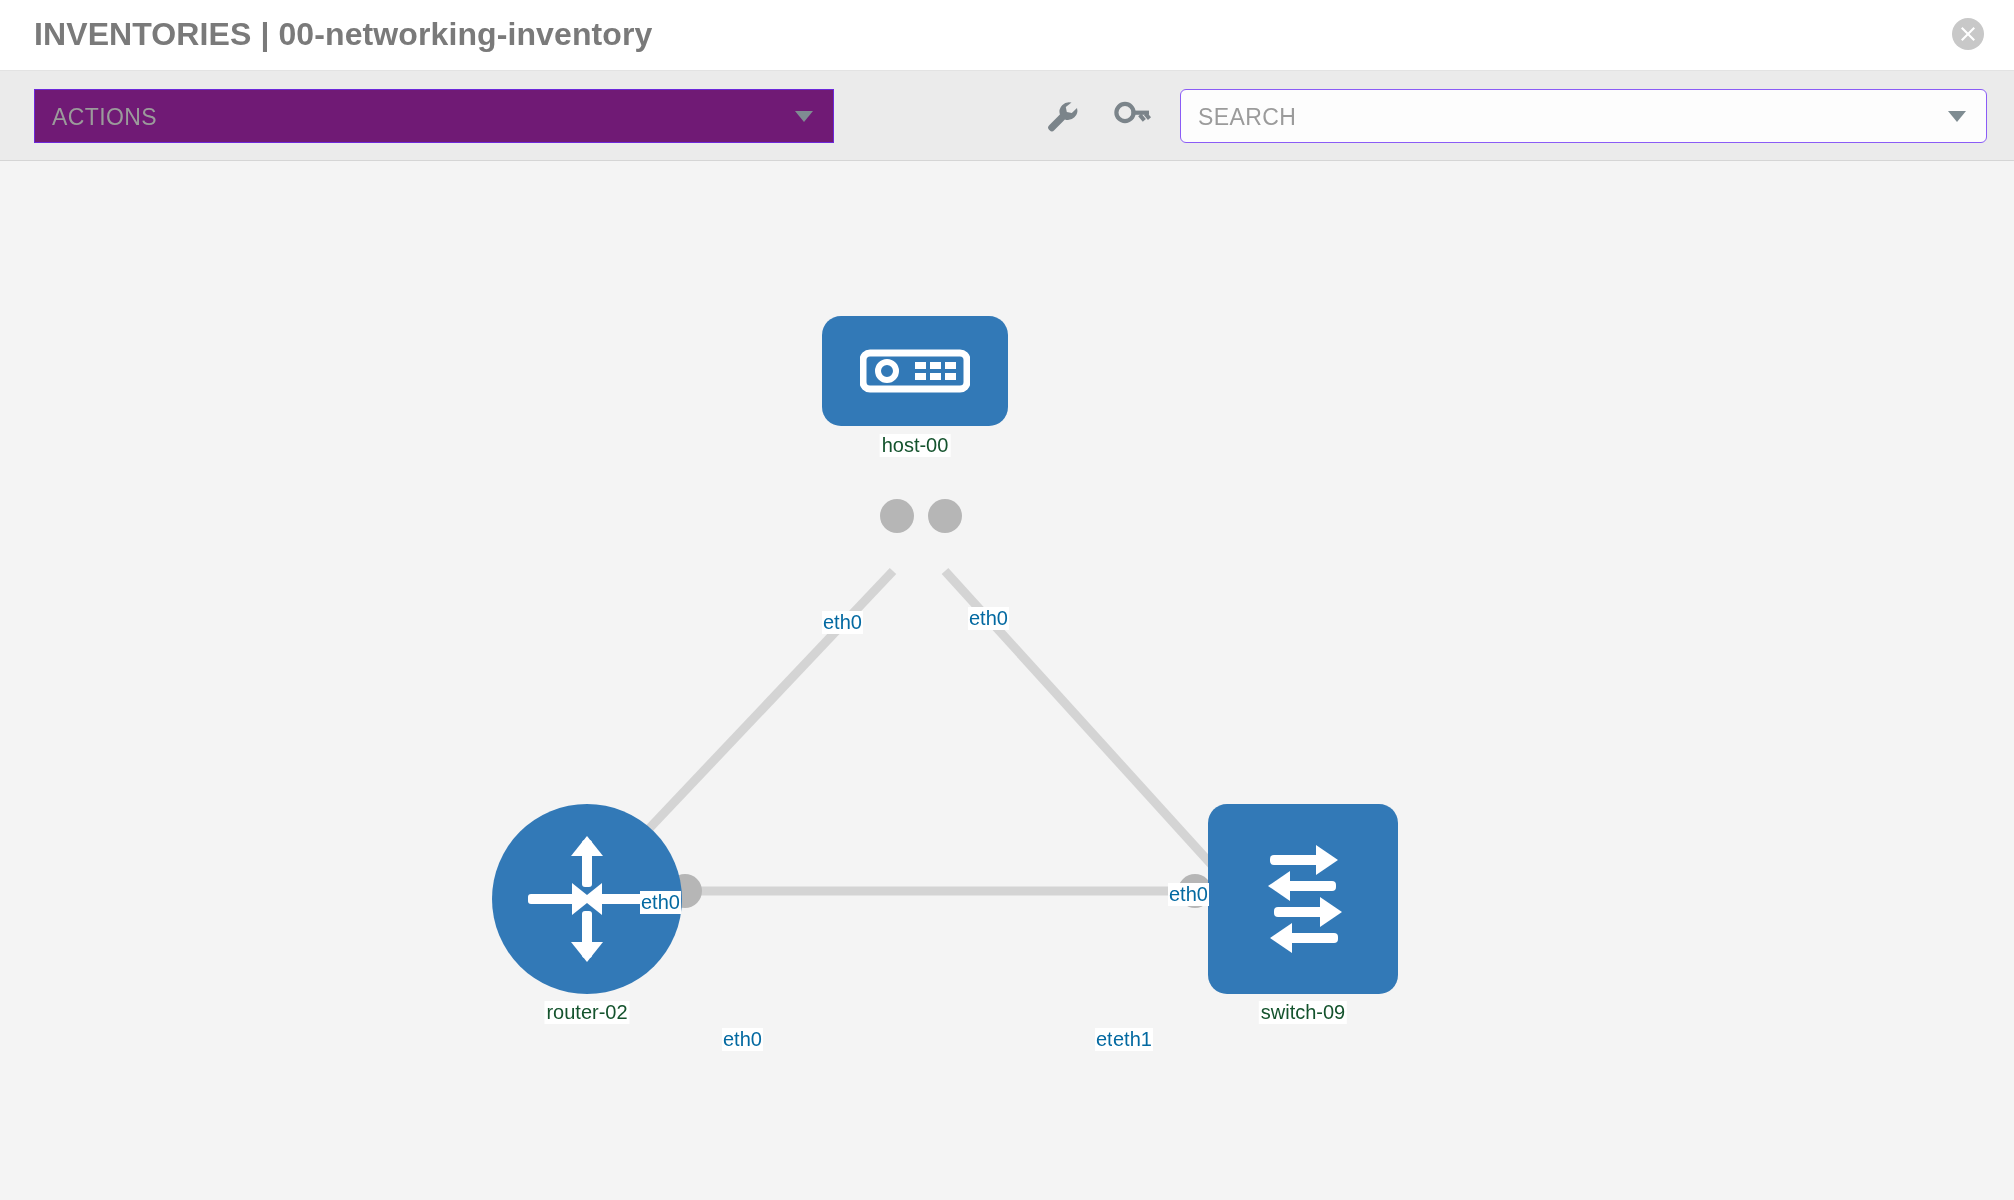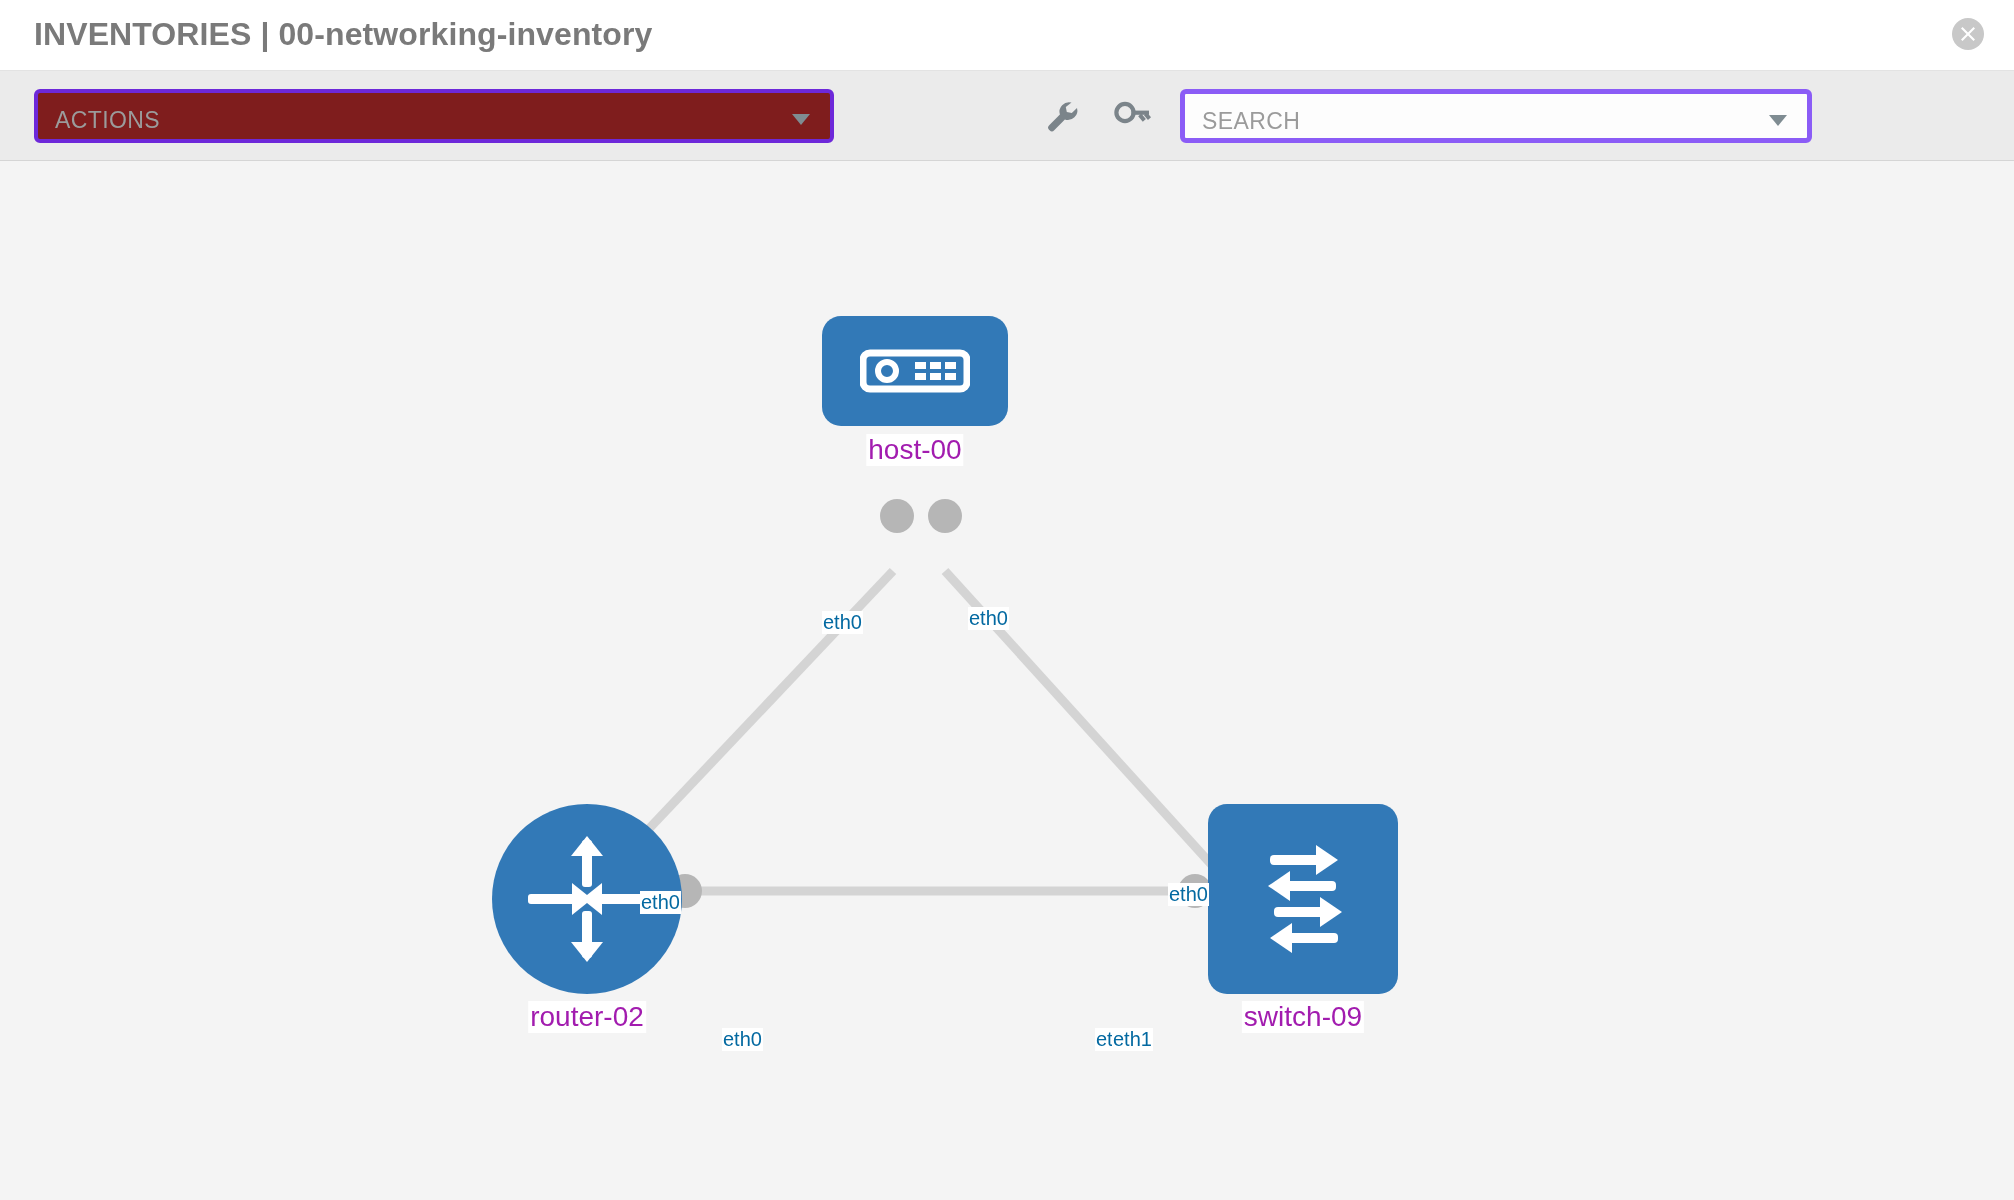--- a/index.html
+++ b/index.html
@@ -57,23 +57,23 @@
     background: #ebebeb;
     border-bottom: 1px solid #d5d5d5;
     box-sizing: border-box;
   }
   .actions-select {
     position: absolute;
     left: 34px;
     top: 18px;
     width: 800px;
     height: 54px;
-    background: #7f1d1d;
-    border: 4px solid #6d28d9;
-    border-radius: 6px;
+    background: #701a75;
+    border: 1px solid #6d28d9;
+    border-radius: 0;
     box-sizing: border-box;
     cursor: pointer;
   }
   .actions-select .label {
     position: absolute;
     left: 17px;
     top: 14px;
     font-size: 23px;
     color: #9b9b9b;
     letter-spacing: 0.4px;
@@ -93,24 +93,24 @@
     width: 42px;
     height: 42px;
     cursor: pointer;
   }
   .tool-icon.wrench { left: 1040px; }
   .tool-icon.key    { left: 1110px; }
   .search-select {
     position: absolute;
     left: 1180px;
     top: 18px;
-    width: 632px;
+    width: 807px;
     height: 54px;
     background: #fdfdfd;
-    border: 5px solid #8b5cf6;
+    border: 1px solid #8b5cf6;
     border-radius: 6px;
     box-sizing: border-box;
     cursor: text;
   }
   .search-select .label {
     position: absolute;
     left: 17px;
     top: 14px;
     font-size: 23px;
     color: #9b9b9b;
@@ -142,22 +142,22 @@
     background: #3279b7;
     display: flex;
     align-items: center;
     justify-content: center;
   }
   .node-shape.rounded { border-radius: 19px; }
   .node-shape.circle  { border-radius: 50%; }
 
   .node-label {
     position: absolute;
-    font-size: 28px;
-    color: #a21caf;
+    font-size: 20px;
+    color: #14532d;
     background: #ffffff;
     white-space: nowrap;
     padding: 0 2px;
     left: 50%;
     transform: translateX(-50%);
   }
 
   .edge-label {
     position: absolute;
     font-size: 20px;

